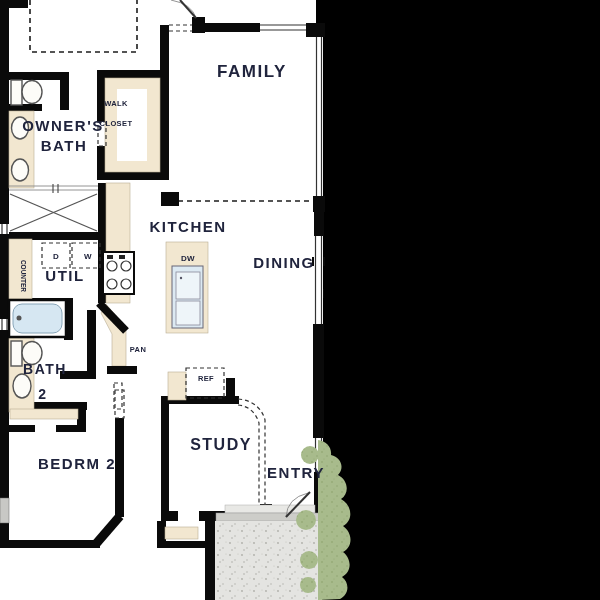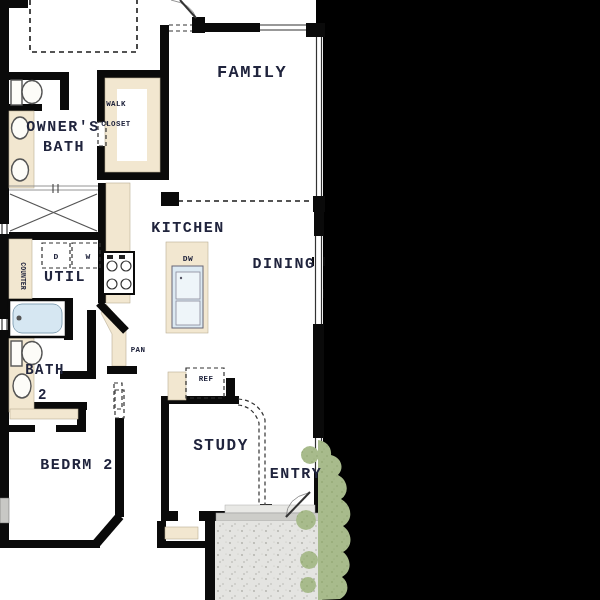--- a/index.html
+++ b/index.html
@@ -1,17 +1,17 @@
 <!DOCTYPE html>
 <html><head>
 <meta charset="utf-8">
 <style>
   html,body{margin:0;padding:0;background:#000;}
   .stage{position:relative;width:600px;height:600px;background:#000;overflow:hidden;
-         font-family:Liberation Mono, monospace;}
+         font-family:Liberation Sans, sans-serif;}
   svg{display:block;}
   .wall{fill:#0a0a0a;}
   .floor{fill:#ffffff;}
   .cream{fill:#f2e7d0;stroke:#b9ad93;stroke-width:.6;}
   .graywin{fill:#c8c8c5;stroke:#666;stroke-width:.5;}
   .winline{stroke:#333;stroke-width:1.2;fill:none;}
   .thin{stroke:#888;stroke-width:.9;fill:none;}
   .dash{stroke:#1c1c1c;stroke-width:1.6;fill:none;stroke-dasharray:5 4;}
   .dashthin{stroke:#333;stroke-width:1.2;fill:none;stroke-dasharray:4 3;}
   .fix{fill:#fdfcf8;stroke:#555;stroke-width:1.4;}

